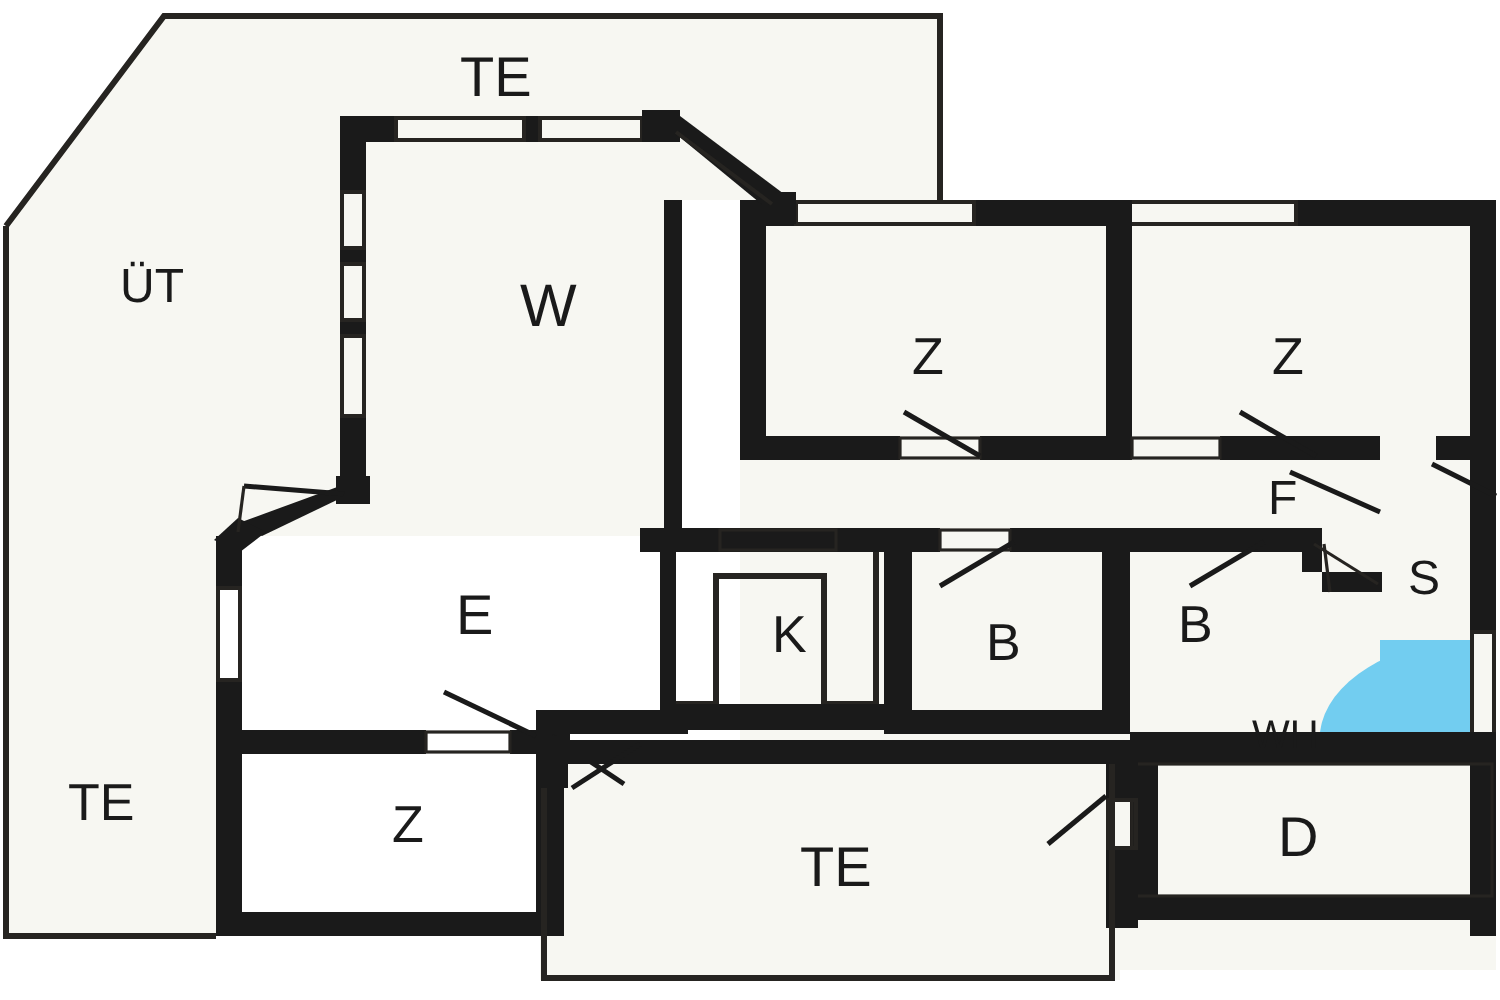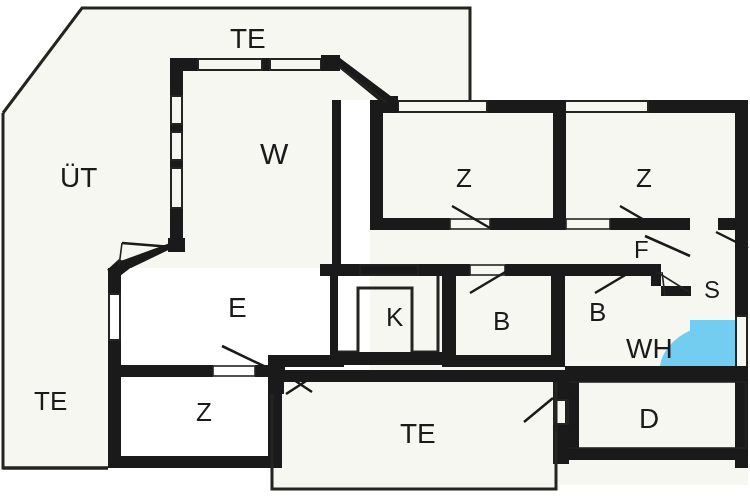--- a/index.html
+++ b/index.html
@@ -197,31 +197,31 @@
       <rect x="690" y="320" width="45" height="46" fill="#72cdf0"></rect>
     </g>
 
     <g fill="none" stroke="#262421" stroke-width="3">
       <path d="M3,468 L108,468"></path>
     </g>
 
   </svg>
 
   <div>
-    <div class="rlabel" style="left:60px;top:164px;font-size:28px;">ÜT</div>
+    <div class="rlabel" style="left:60px;top:132px;font-size:24px;">ÜT</div>
     <div class="rlabel" style="left:230px;top:25px;font-size:28px;">TE</div>
     <div class="rlabel" style="left:260px;top:139px;font-size:30px;">W</div>
     <div class="rlabel" style="left:456px;top:165px;font-size:26px;">Z</div>
     <div class="rlabel" style="left:636px;top:165px;font-size:26px;">Z</div>
     <div class="rlabel" style="left:634px;top:238px;font-size:24px;">F</div>
     <div class="rlabel" style="left:704px;top:278px;font-size:24px;">S</div>
     <div class="rlabel" style="left:228px;top:294px;font-size:28px;">E</div>
     <div class="rlabel" style="left:386px;top:304px;font-size:26px;">K</div>
     <div class="rlabel" style="left:493px;top:308px;font-size:26px;">B</div>
     <div class="rlabel" style="left:589px;top:299px;font-size:26px;">B</div>
-    <div class="rlabel" style="left:626px;top:335px;font-size:28px;">WH</div>
+    <div class="rlabel" style="left:626px;top:358px;font-size:20px;">WH</div>
     <div class="rlabel" style="left:34px;top:388px;font-size:26px;">TE</div>
     <div class="rlabel" style="left:196px;top:399px;font-size:26px;">Z</div>
     <div class="rlabel" style="left:400px;top:420px;font-size:28px;">TE</div>
     <div class="rlabel" style="left:639px;top:405px;font-size:28px;">D</div>
   </div>
 
 </div>
 
 </body></html>

